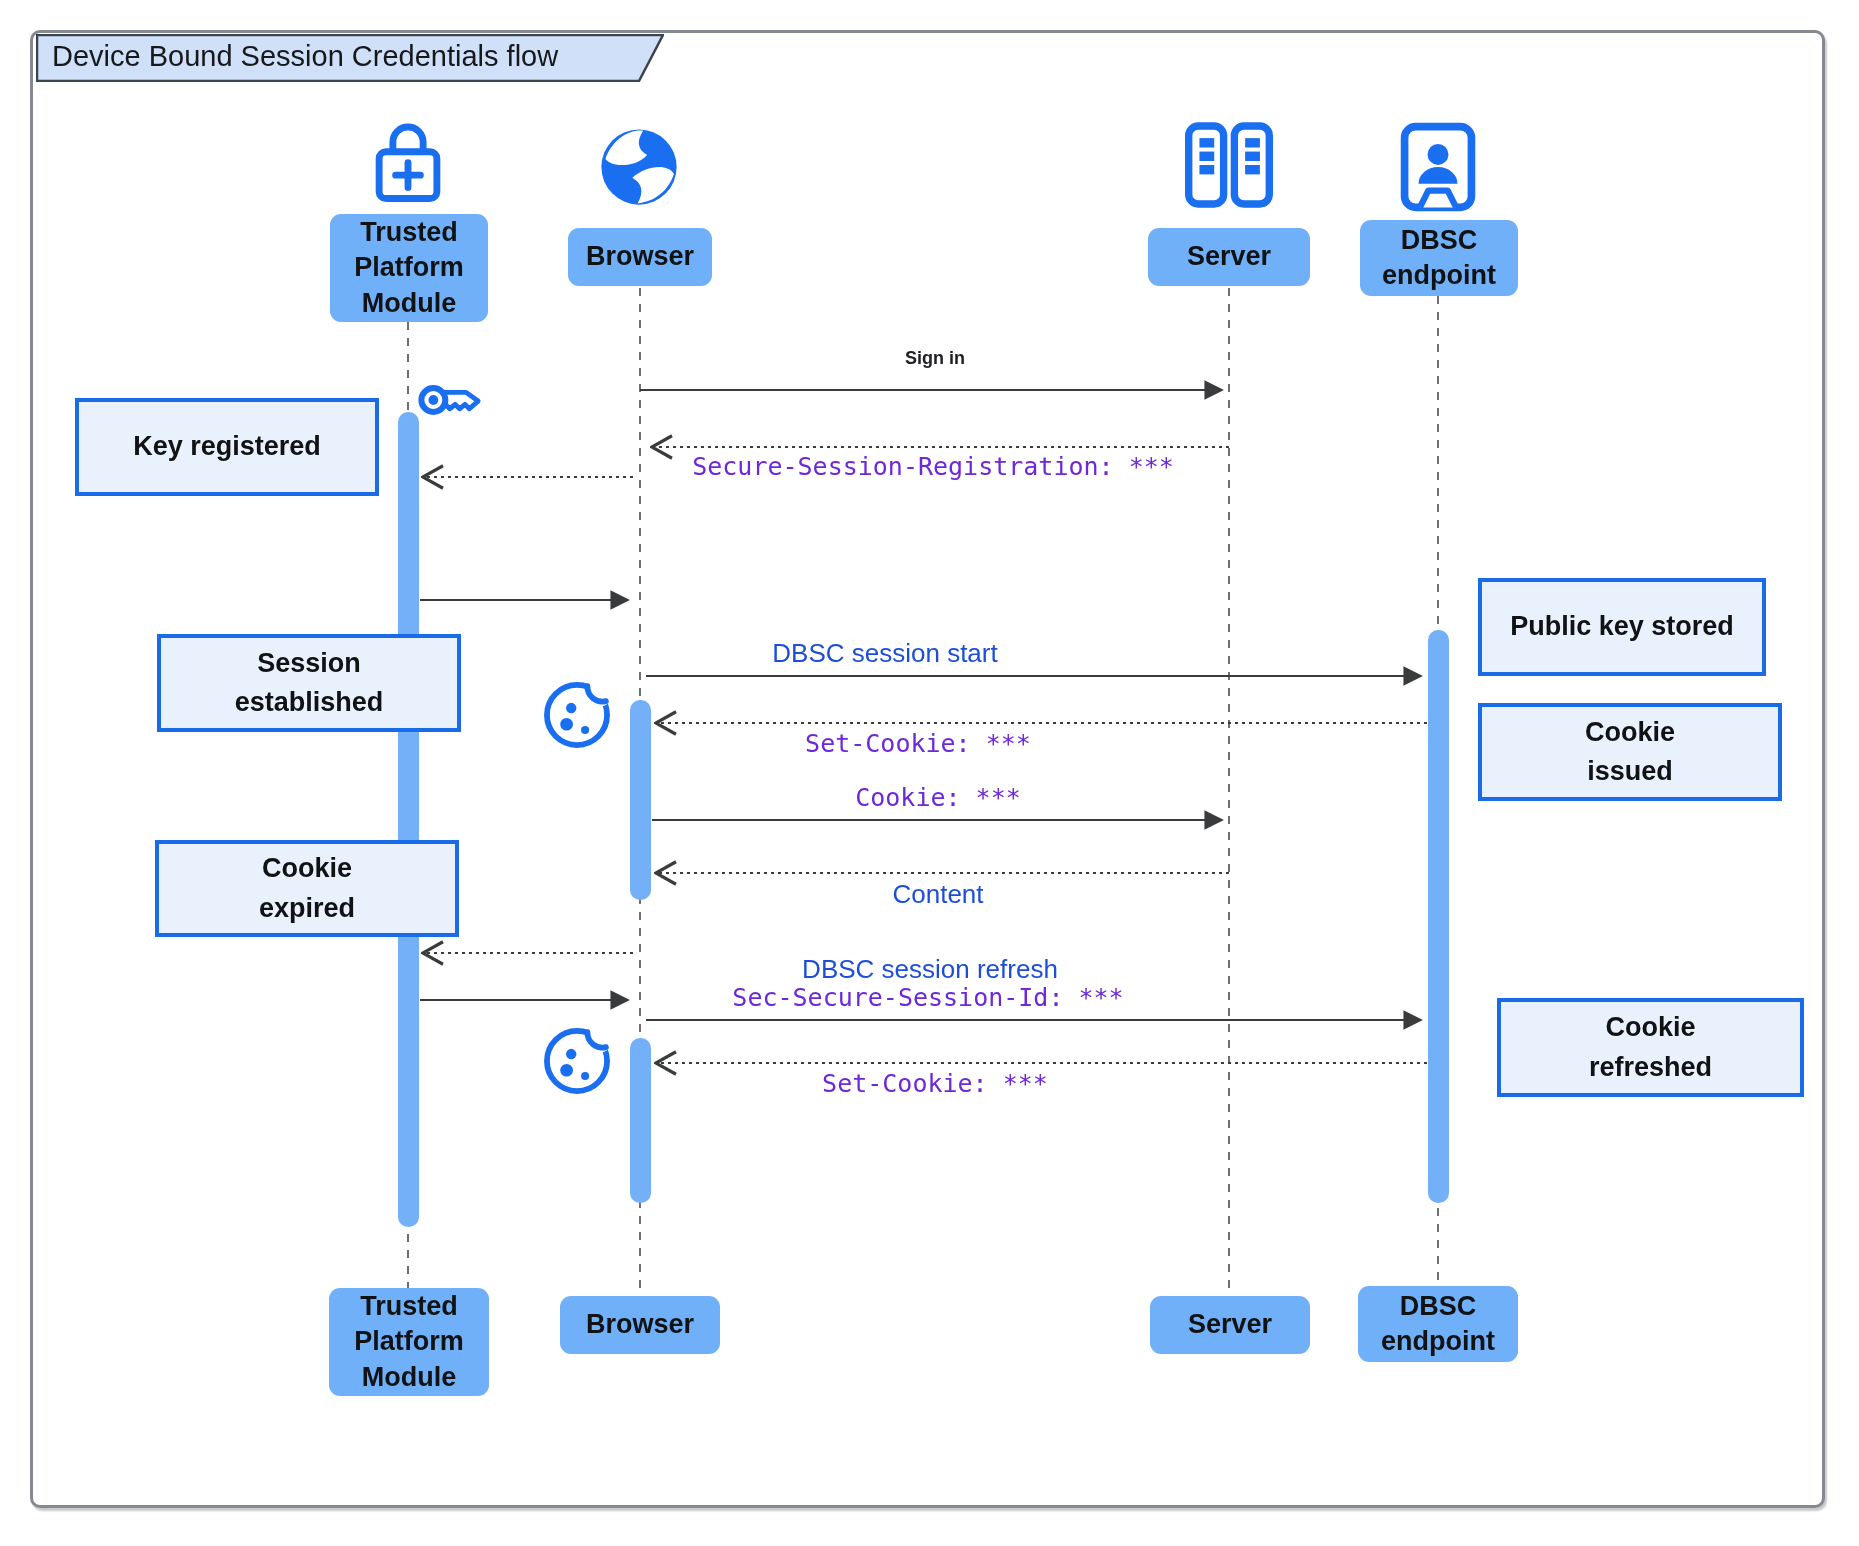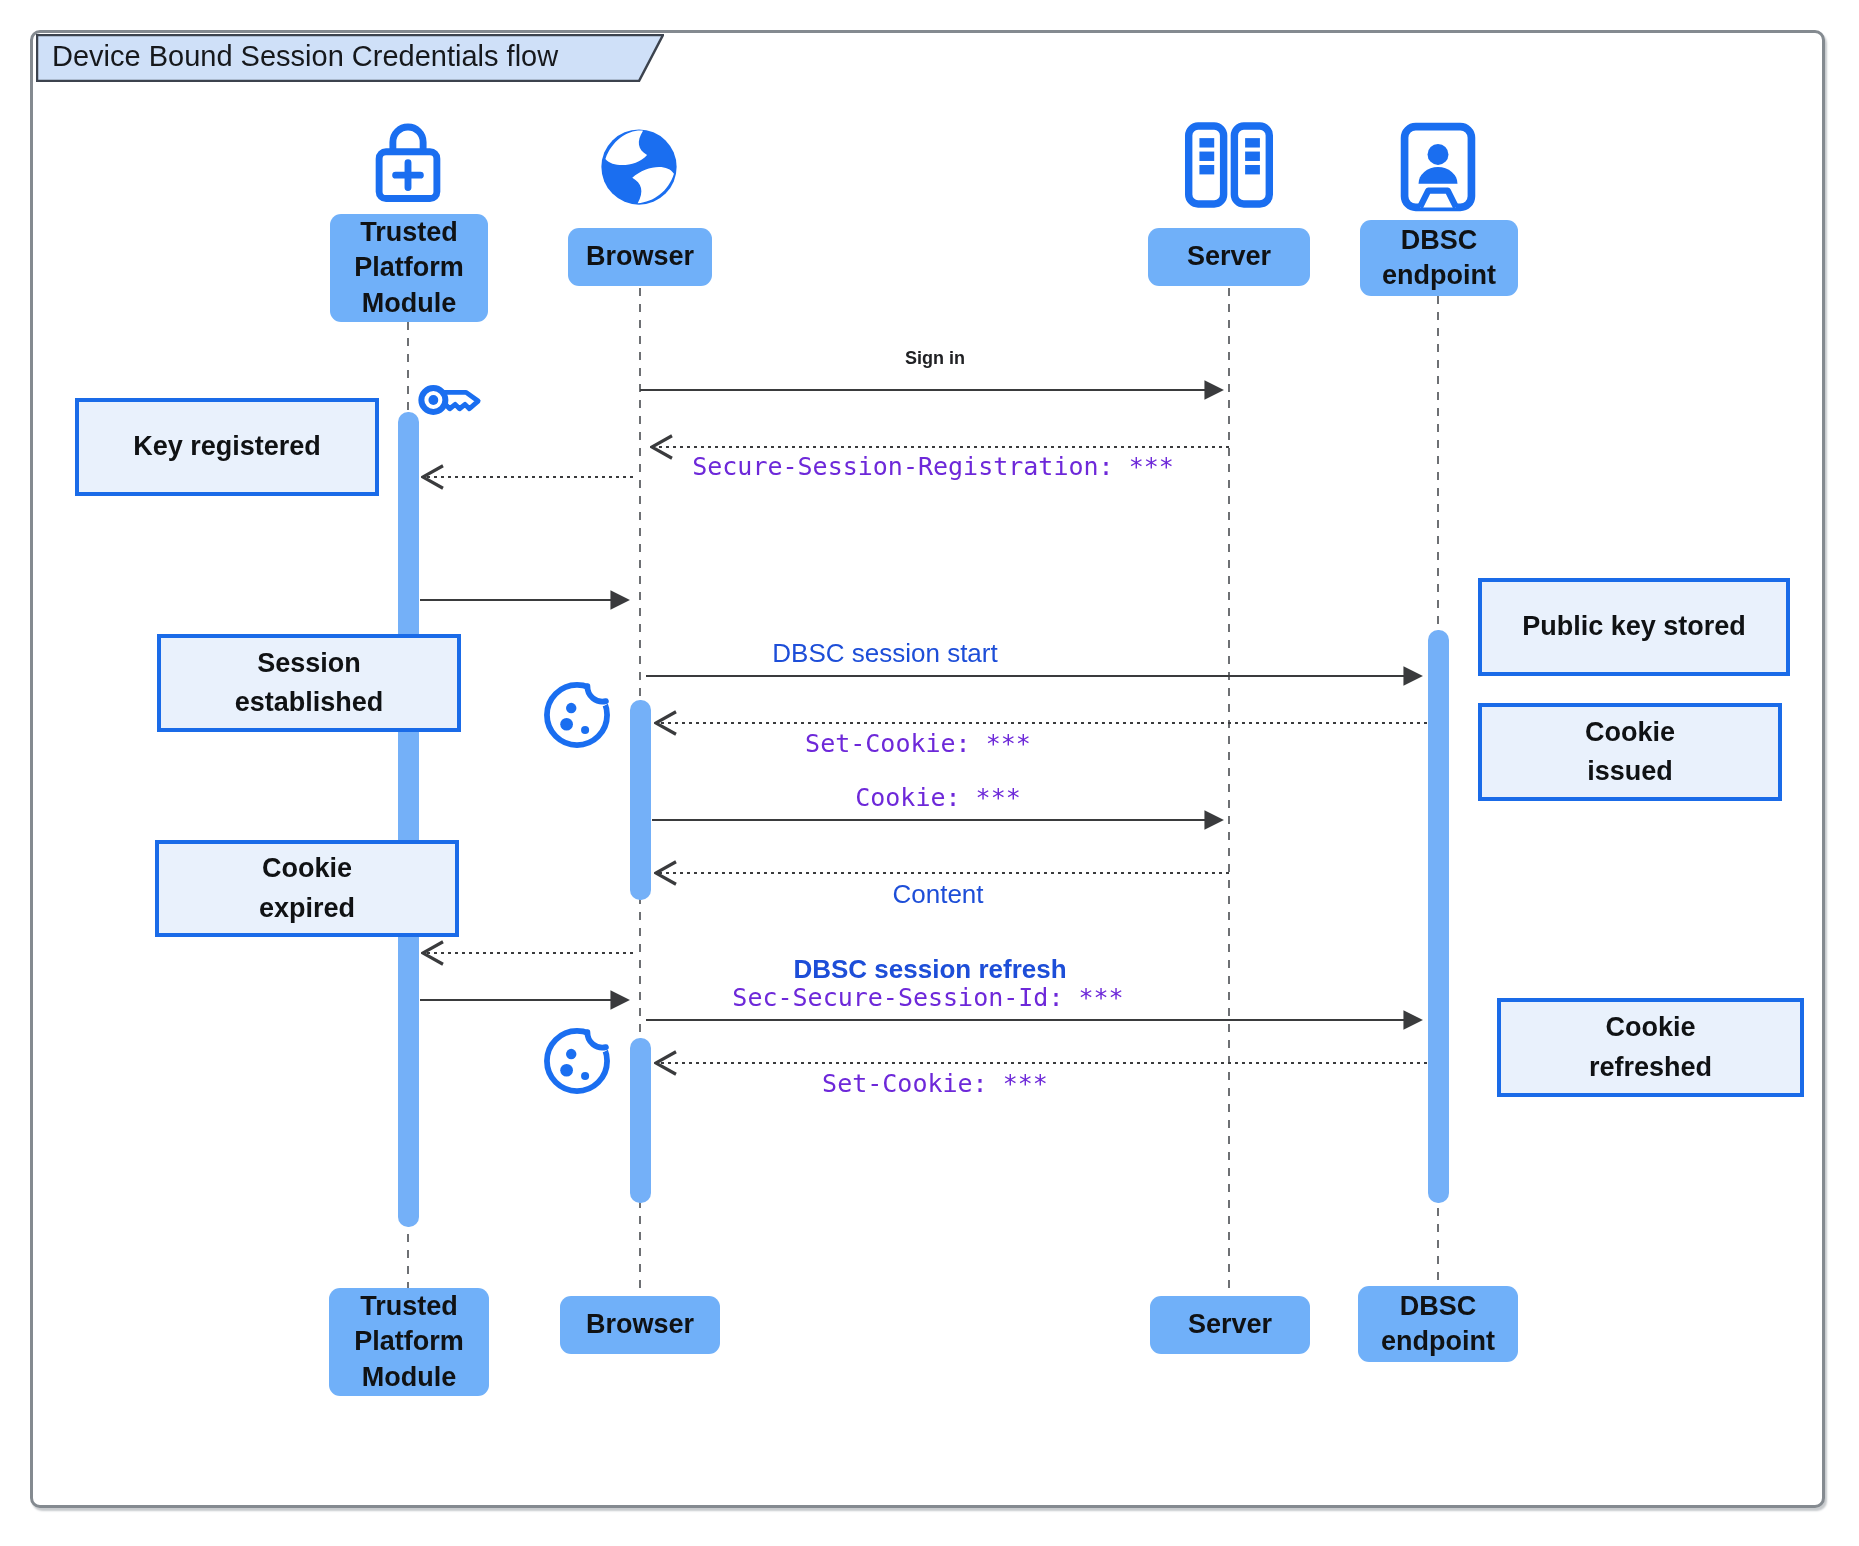--- a/index.html
+++ b/index.html
@@ -161,29 +161,29 @@
   <div class="actor-box" style="left:560px;top:1296px;width:160px;height:58px;">Browser</div>
   <div class="actor-box" style="left:1150px;top:1296px;width:160px;height:58px;">Server</div>
   <div class="actor-box" style="left:1358px;top:1286px;width:160px;height:76px;">DBSC
 endpoint</div>
 
   <div class="note" style="left:157px;top:634px;width:304px;height:98px;">Session
 established</div>
   <div class="note" style="left:75px;top:398px;width:304px;height:98px;">Key registered</div>
   <div class="note" style="left:155px;top:840px;width:304px;height:97px;">Cookie
 expired</div>
-  <div class="note" style="left:1478px;top:578px;width:312px;height:98px;">Public key stored</div>
+  <div class="note" style="left:1478px;top:578px;width:288px;height:98px;">Public key stored</div>
   <div class="note" style="left:1478px;top:703px;width:304px;height:98px;">Cookie
 issued</div>
   <div class="note" style="left:1497px;top:998px;width:307px;height:99px;">Cookie
 refreshed</div>
 
   <div class="msg sans" style="left:935px;top:348px;">Sign in</div>
   <div class="msg mono" style="left:933px;top:452px;">Secure-Session-Registration: ***</div>
   <div class="msg gray" style="left:885px;top:638px;">DBSC session start</div>
   <div class="msg mono" style="left:918px;top:729px;">Set-Cookie: ***</div>
   <div class="msg mono" style="left:938px;top:783px;">Cookie: ***</div>
   <div class="msg gray" style="left:938px;top:879px;">Content</div>
-  <div class="msg gray" style="left:930px;top:954px;font-weight:bold;">DBSC session refresh</div>
+  <div class="msg gray" style="left:930px;top:954px;">DBSC session refresh</div>
   <div class="msg mono" style="left:928px;top:983px;">Sec-Secure-Session-Id: ***</div>
   <div class="msg mono" style="left:935px;top:1069px;">Set-Cookie: ***</div>
 
 </div>
 
 </body></html>

